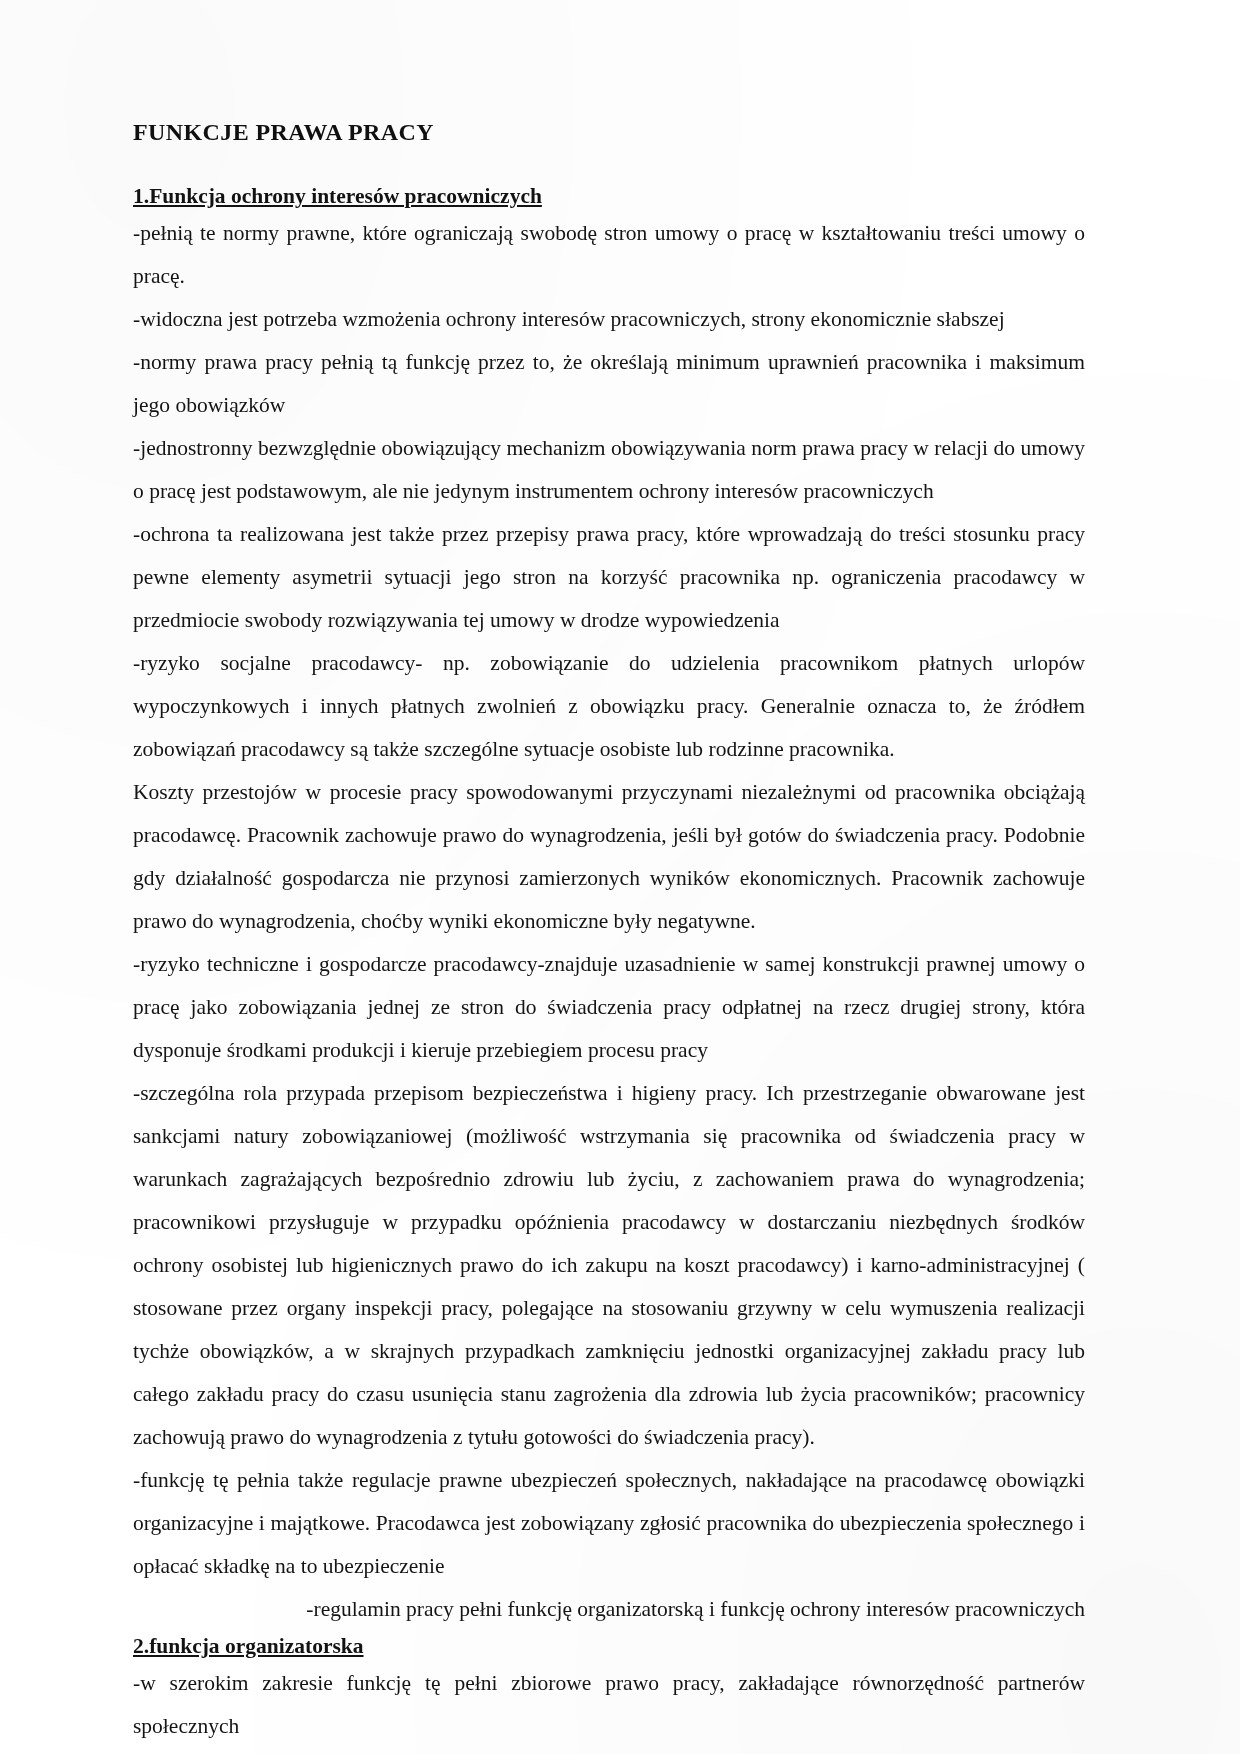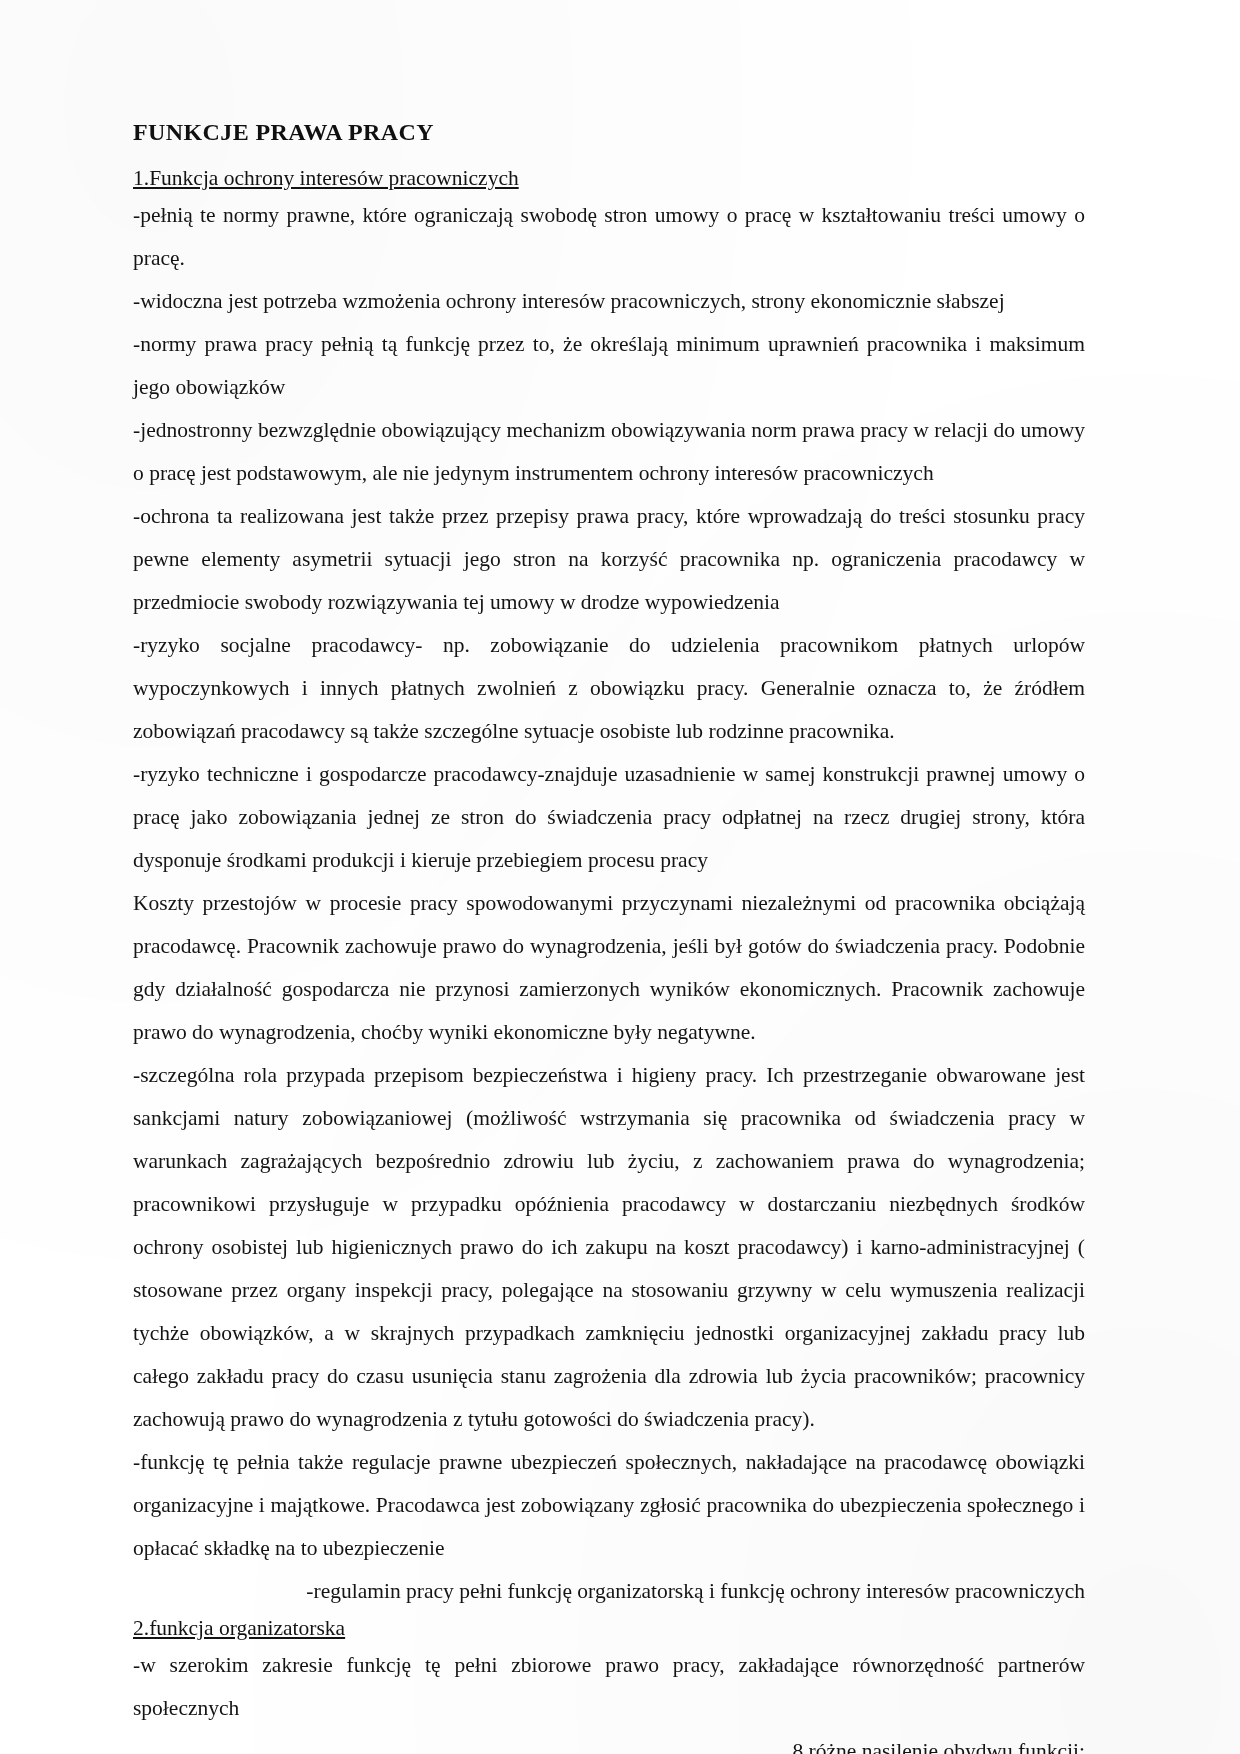--- a/index.html
+++ b/index.html
@@ -32,21 +32,21 @@
   .content {
     position: absolute;
     left: 133px;
     top: 118px;
     width: 952px;
   }
   .doc-title {
     font-weight: bold;
     font-size: 24px;
     letter-spacing: 0.4px;
-    margin: 0 0 16px 0;
+    margin: 0 0 34px 0;
     line-height: 1.2;
     color: #101010;
   }
   .para {
     font-size: 21.5px;
     line-height: 43px;
     text-align: justify;
     text-justify: inter-word;
     margin: 0;
     color: #141414;
@@ -63,20 +63,21 @@
   }
   .heading-u {
     font-size: 21.5px;
     line-height: 31.3px;
     margin: 0;
     text-align: left;
   }
   .heading-u > span {
     text-decoration: underline;
     text-underline-offset: 2px;
+    font-weight: bold;
   }
 </style>
 </head>
 <body>
 
 <div class="page">
   <div class="scan-tint"></div>
 
   <div class="content">
 
@@ -89,23 +90,23 @@
     <p class="para">-widoczna jest potrzeba wzmożenia ochrony interesów pracowniczych, strony ekonomicznie słabszej</p>
 
     <p class="para">-normy prawa pracy pełnią tą funkcję przez to, że określają minimum uprawnień pracownika i maksimum jego obowiązków</p>
 
     <p class="para">-jednostronny bezwzględnie obowiązujący mechanizm obowiązywania norm prawa pracy w relacji do umowy o pracę jest podstawowym, ale nie jedynym instrumentem ochrony interesów pracowniczych</p>
 
     <p class="para">-ochrona ta realizowana jest także przez przepisy prawa pracy, które wprowadzają do treści stosunku pracy pewne elementy asymetrii sytuacji jego stron na korzyść pracownika np. ograniczenia pracodawcy w przedmiocie swobody rozwiązywania tej umowy w drodze wypowiedzenia</p>
 
     <p class="para"><span class="u">-ryzyko socjalne pracodawcy-</span><span> np. zobowiązanie do udzielenia pracownikom płatnych urlopów wypoczynkowych i innych płatnych zwolnień z obowiązku pracy. Generalnie oznacza to, że źródłem zobowiązań pracodawcy są także szczególne sytuacje osobiste lub rodzinne pracownika.</span></p>
 
+    <p class="para">Koszty przestojów w procesie pracy spowodowanymi przyczynami niezależnymi od pracownika obciążają pracodawcę. Pracownik zachowuje prawo do wynagrodzenia, jeśli był gotów do świadczenia pracy. Podobnie gdy działalność gospodarcza nie przynosi zamierzonych wyników ekonomicznych. Pracownik zachowuje prawo do wynagrodzenia, choćby wyniki ekonomiczne były negatywne.</p>
+
     <p class="para"><span class="u">-ryzyko techniczne i gospodarcze pracodawcy-</span><span>znajduje uzasadnienie w samej konstrukcji prawnej umowy o pracę jako zobowiązania jednej ze stron do świadczenia pracy odpłatnej na rzecz drugiej strony, która dysponuje środkami produkcji i kieruje przebiegiem procesu pracy</span></p>
-
-    <p class="para">Koszty przestojów w procesie pracy spowodowanymi przyczynami niezależnymi od pracownika obciążają pracodawcę. Pracownik zachowuje prawo do wynagrodzenia, jeśli był gotów do świadczenia pracy. Podobnie gdy działalność gospodarcza nie przynosi zamierzonych wyników ekonomicznych. Pracownik zachowuje prawo do wynagrodzenia, choćby wyniki ekonomiczne były negatywne.</p>
 
 
     <p class="para">-szczególna rola przypada przepisom bezpieczeństwa i higieny pracy. Ich przestrzeganie obwarowane jest sankcjami natury zobowiązaniowej (możliwość wstrzymania się pracownika od świadczenia pracy w warunkach zagrażających bezpośrednio zdrowiu lub życiu, z zachowaniem prawa do wynagrodzenia; pracownikowi przysługuje w przypadku opóźnienia pracodawcy w dostarczaniu niezbędnych środków ochrony osobistej lub higienicznych prawo do ich zakupu na koszt pracodawcy) i karno-administracyjnej ( stosowane przez organy inspekcji pracy, polegające na stosowaniu grzywny w celu wymuszenia realizacji tychże obowiązków, a w skrajnych przypadkach zamknięciu jednostki organizacyjnej zakładu pracy lub całego zakładu pracy do czasu usunięcia stanu zagrożenia dla zdrowia lub życia pracowników; pracownicy zachowują prawo do wynagrodzenia z tytułu gotowości do świadczenia pracy).</p>
 
     <p class="para">-funkcję tę pełnia także regulacje prawne ubezpieczeń społecznych, nakładające na pracodawcę obowiązki organizacyjne i majątkowe. Pracodawca jest zobowiązany zgłosić pracownika do ubezpieczenia społecznego i opłacać składkę na to ubezpieczenie</p>
 
 
     <p class="para plain">-regulamin pracy pełni funkcję organizatorską i funkcję ochrony interesów pracowniczych</p>
 
     <p class="heading-u"><span>2.funkcja organizatorska</span></p>

